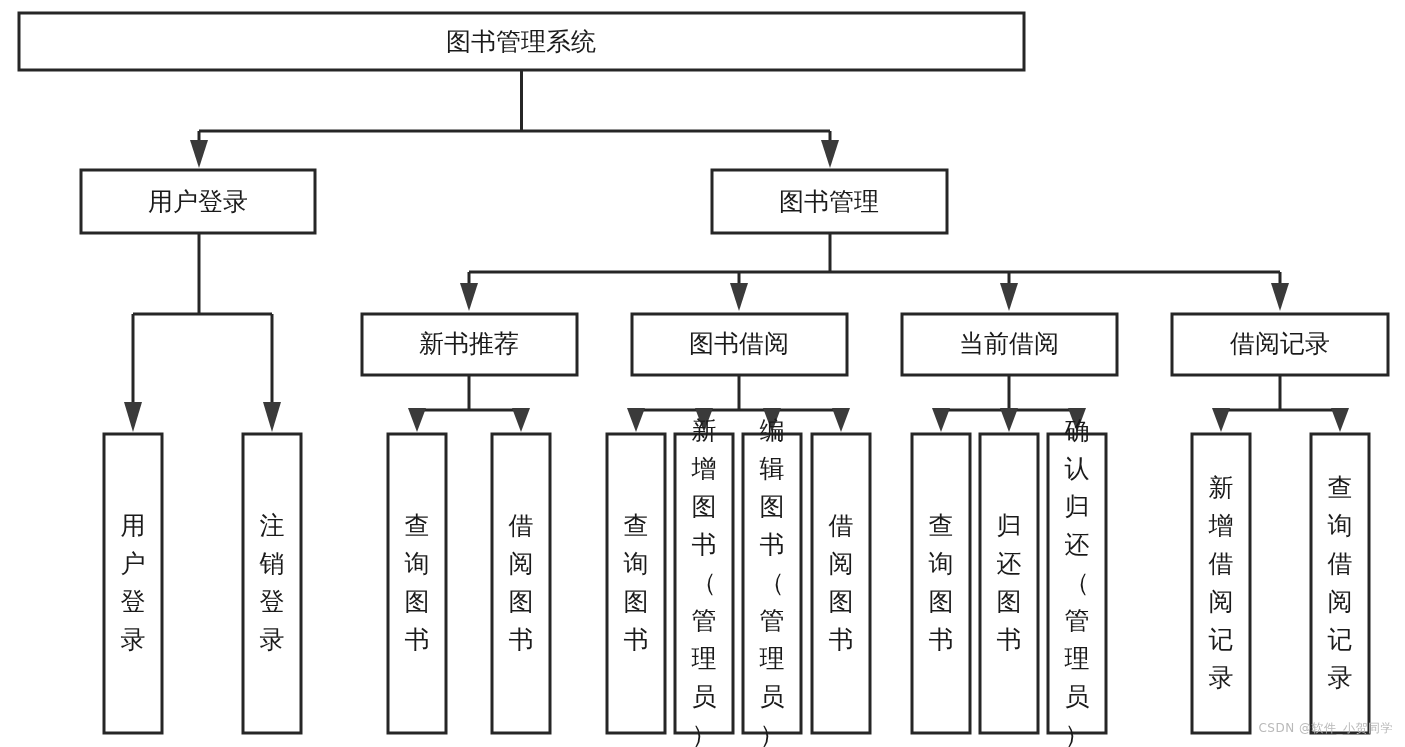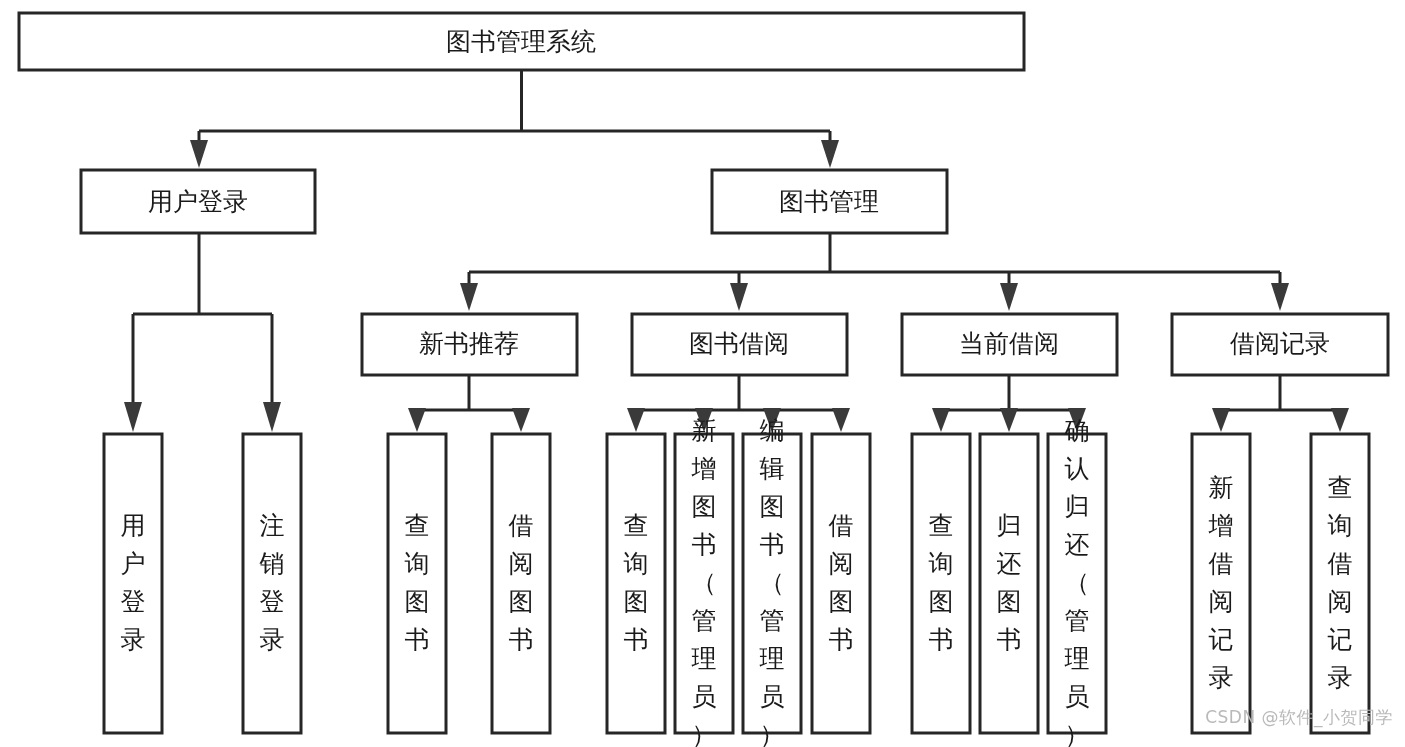--- a/index.html
+++ b/index.html
@@ -46,23 +46,23 @@
   }
   .node-label-vertical {
     font-family: "DejaVu Sans", "Liberation Sans", sans-serif;
     fill: #1a1a1a;
     font-size: 25px;
     text-anchor: middle;
   }
   .watermark {
     position: absolute;
     right: 12px;
-    bottom: 18px;
-    font-family: "DejaVu Sans", "Liberation Sans", sans-serif;
-    font-size: 17px;
+    bottom: 10px;
+    font-family: "DejaVu Sans", "Liberation Sans", sans-serif;
+    font-size: 12px;
     color: #b9b9b9;
     letter-spacing: 0.5px;
     white-space: nowrap;
     pointer-events: none;
   }
 </style>
 </head>
 <body>
 
 <div id="chart-root">

